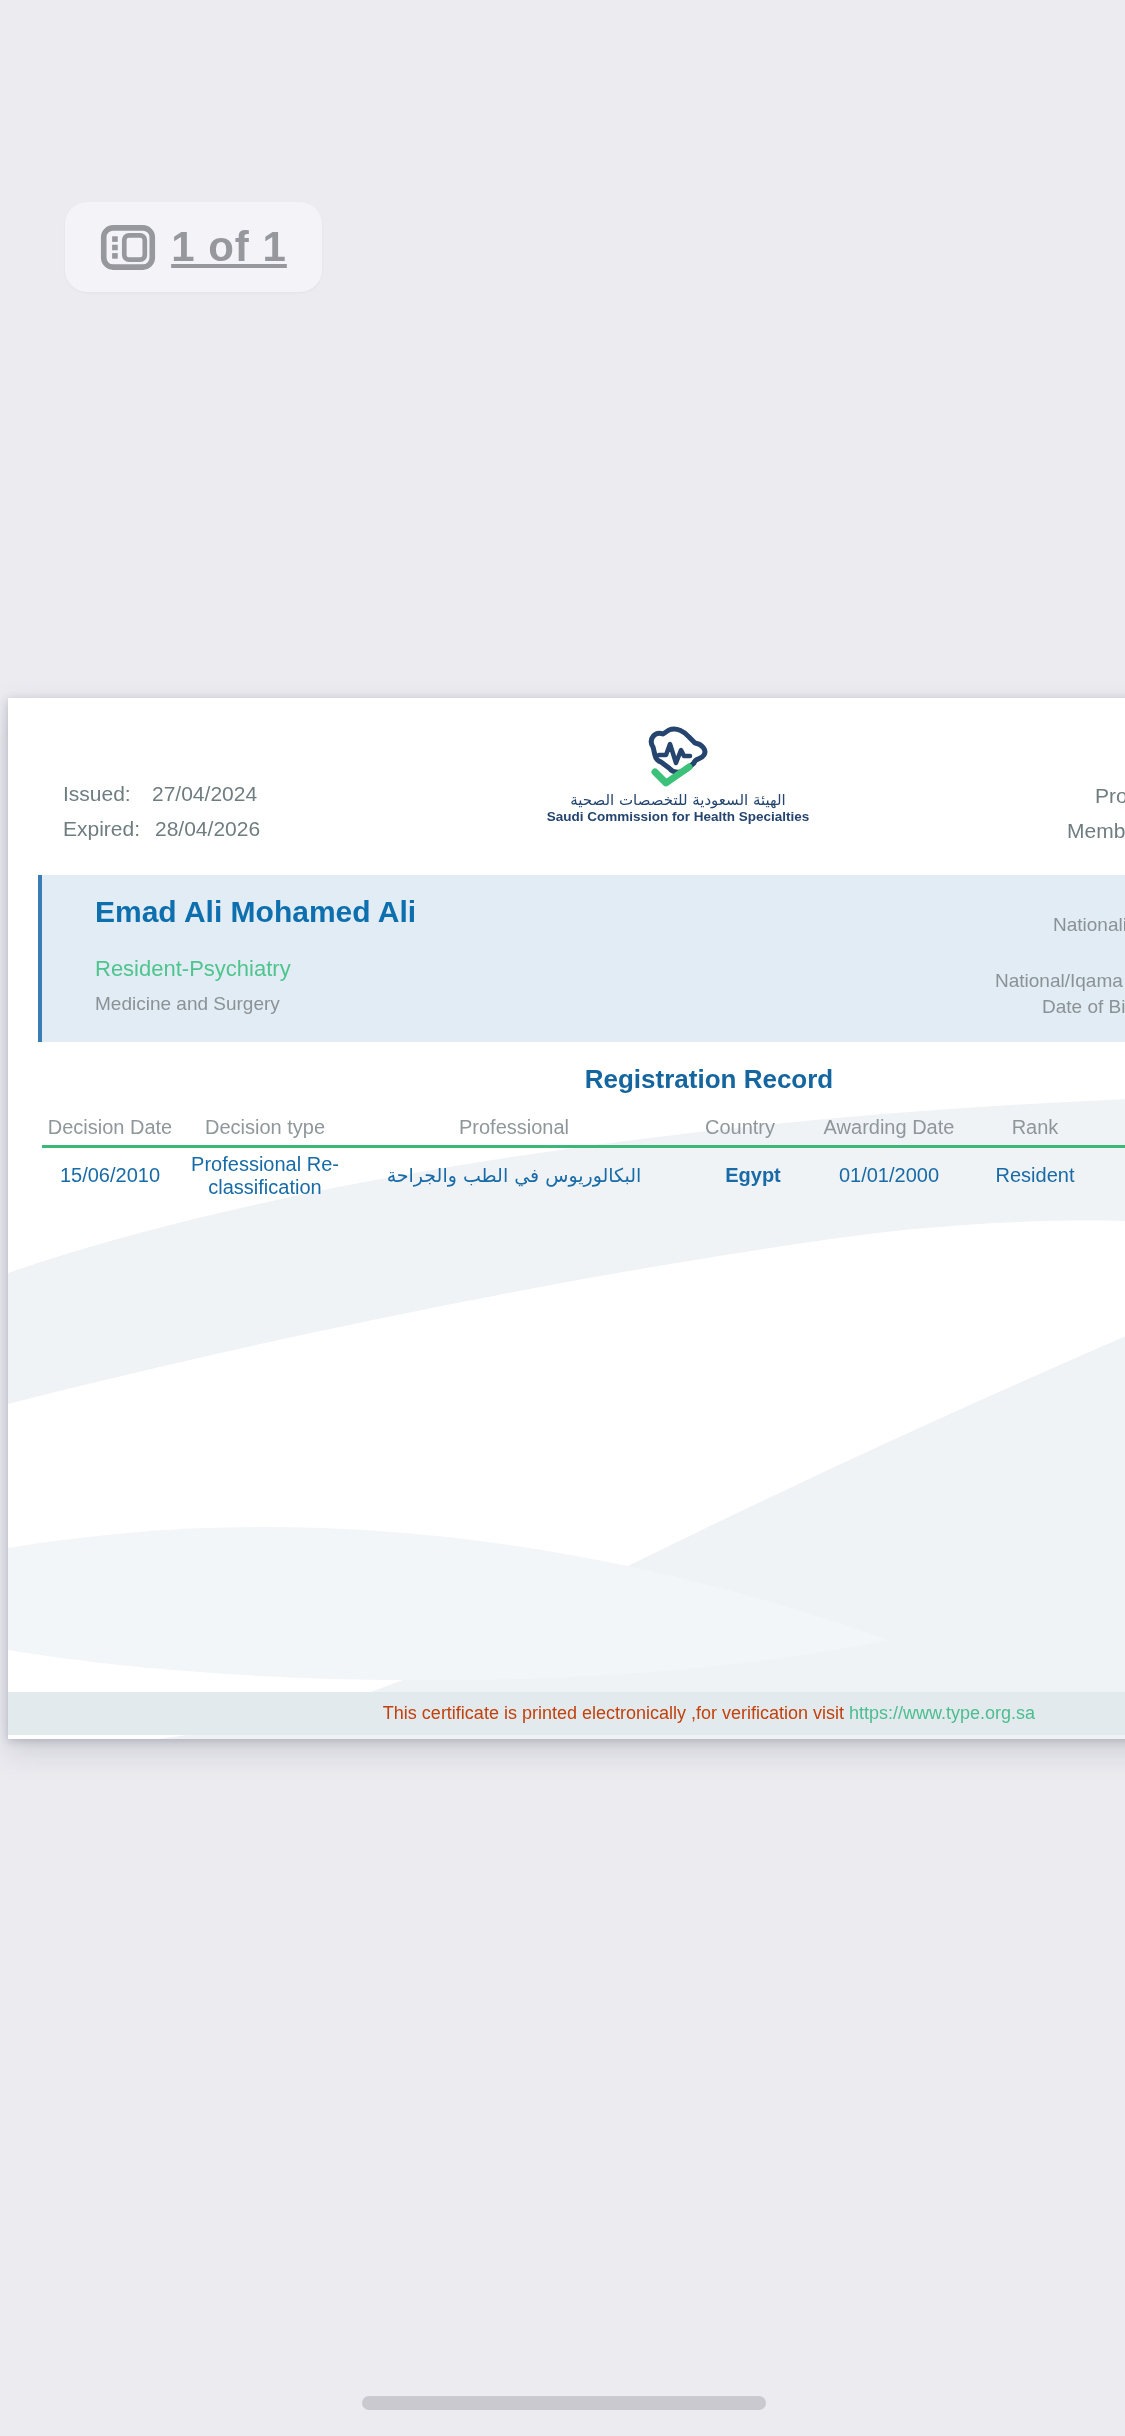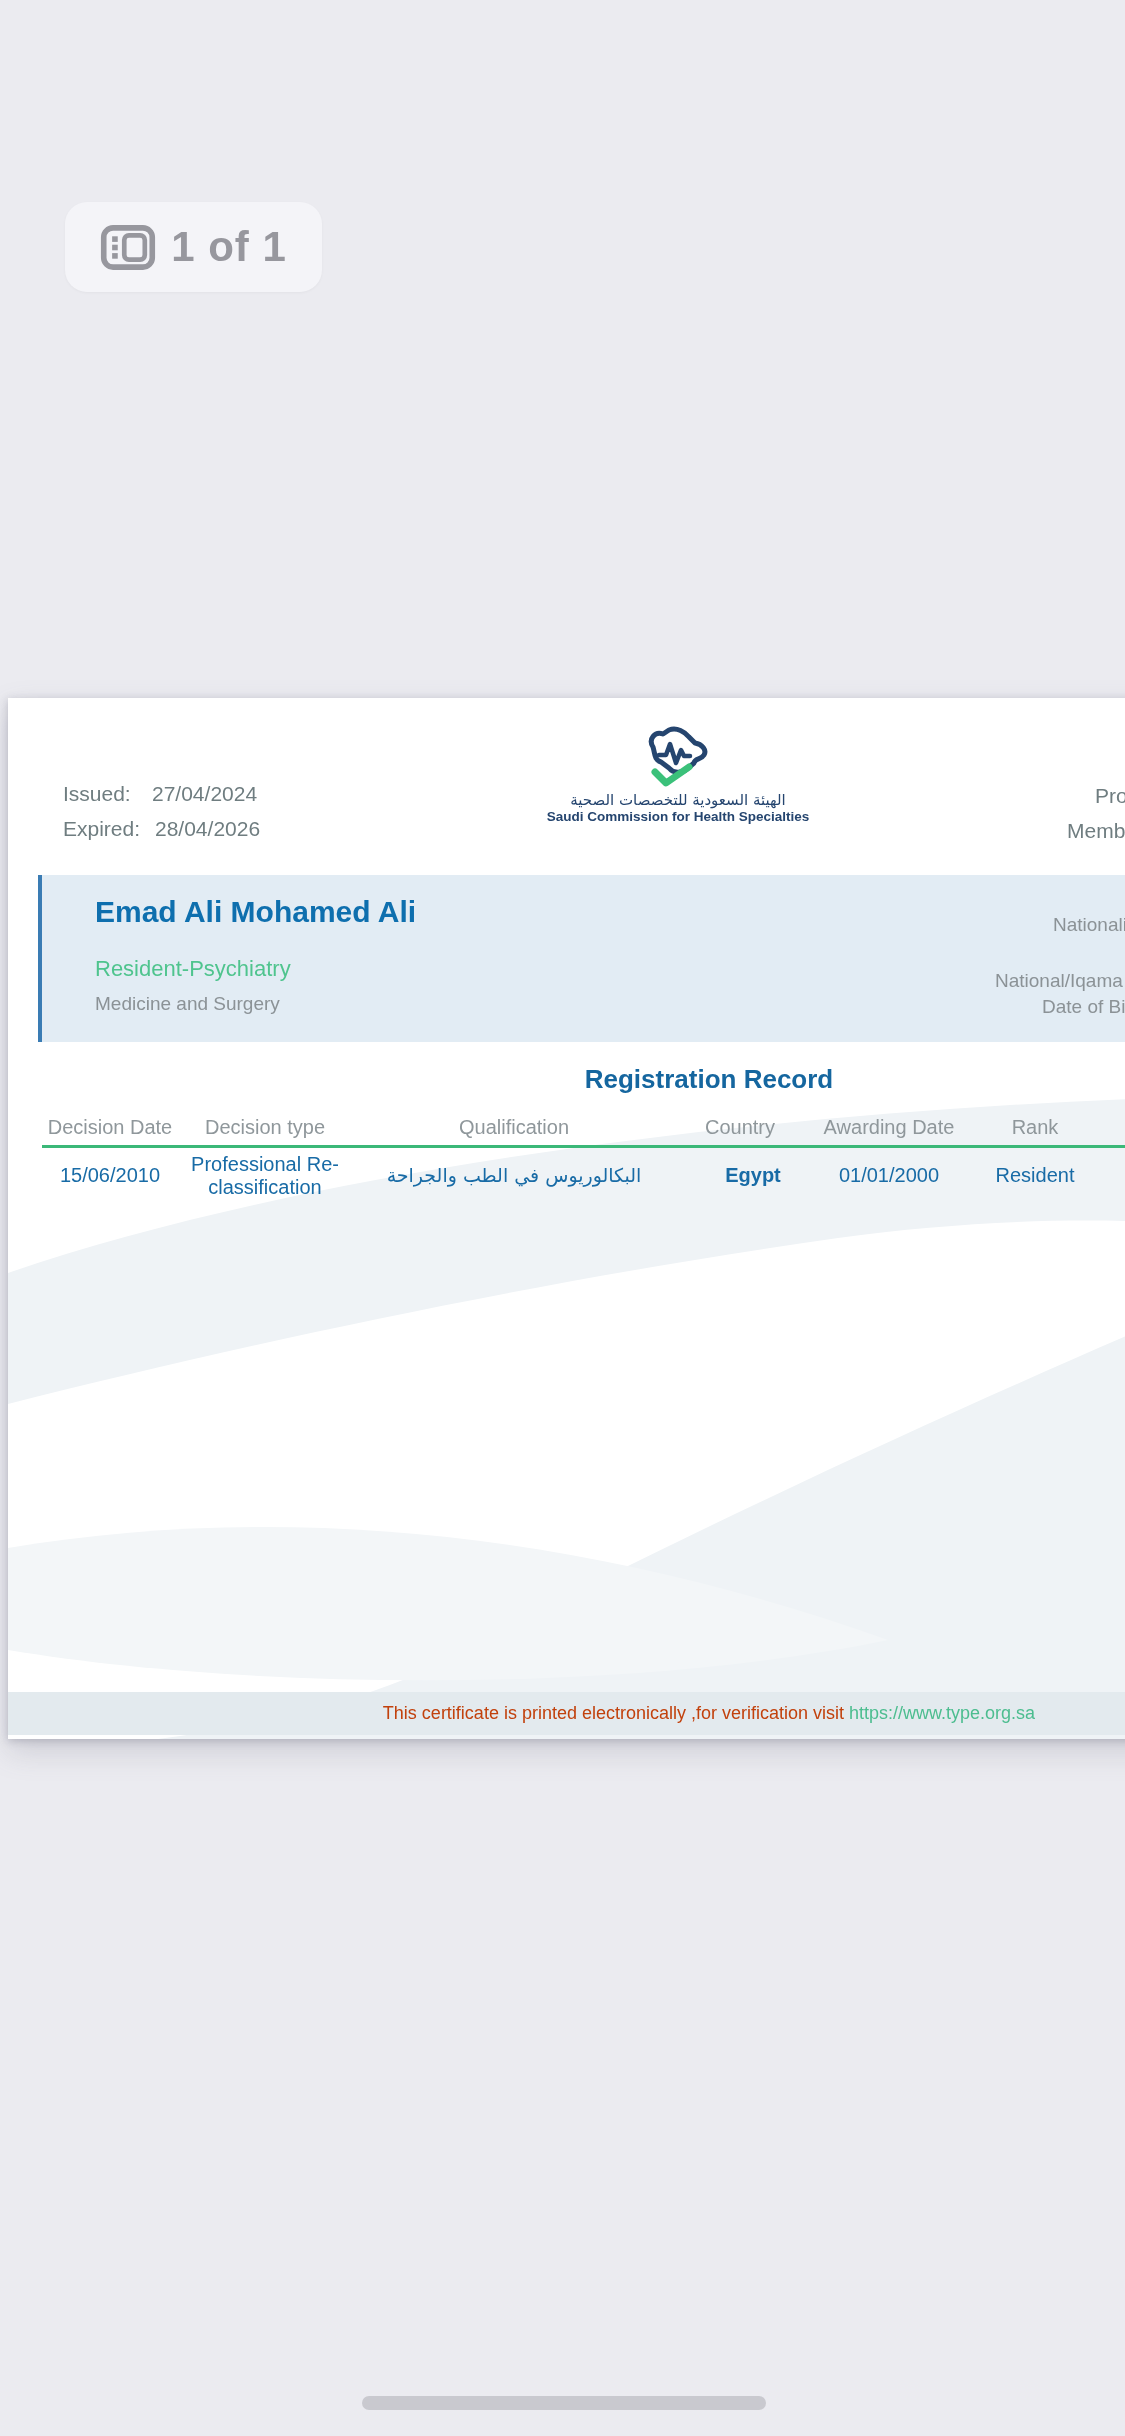--- a/index.html
+++ b/index.html
@@ -7,21 +7,21 @@
     position:relative;width:1125px;height:2436px;overflow:hidden;
     background:#ebebf0;font-family:"Liberation Sans",sans-serif;
     -webkit-font-smoothing:antialiased;
   }
   
   .page-badge{
     position:absolute;left:65px;top:202px;width:257px;height:90px;
     background:#f4f4f8;border-radius:22px;display:flex;align-items:center;
     justify-content:center;gap:15px;box-shadow:0 1px 3px rgba(0,0,0,0.04);
   }
-  .page-badge .txt{font-size:42px;font-weight:bold;color:#97979e;letter-spacing:1px;}
+  .page-badge .txt{font-size:42px;font-weight:bold;color:#97979e;letter-spacing:1px;text-decoration:underline;}
   
   .paper{
     position:absolute;left:8px;top:698px;width:1402px;height:1041px;
     background:#ffffff;
     box-shadow:0 2px 8px rgba(100,100,120,0.30),0 12px 28px rgba(100,100,120,0.22);
   }
   .paper .layer{position:absolute;inset:0;z-index:1;}
   .wm{position:absolute;inset:0;z-index:0;}
   .slate{color:#6f7d80;margin-top:24px;}
   .issued-lbl{position:absolute;left:55px;top:60px;font-size:21px;}
@@ -129,21 +129,21 @@
         <span class="holder-spec">Medicine and Surgery</span>
         <span class="bfrag f0">Nationali</span>
         <span class="bfrag f1">National/Iqama</span>
         <span class="bfrag f2">Date of Bir</span>
       </div>
 
       <div class="reg-title">Registration Record</div>
 
       <span class="th" style="left:102px;">Decision Date</span>
       <span class="th" style="left:257px;">Decision type</span>
-      <span class="th" style="left:506px;">Qualification</span>
+      <span class="th" style="left:506px;">Professional</span>
       <span class="th" style="left:732px;">Country</span>
       <span class="th" style="left:881px;">Awarding Date</span>
       <span class="th" style="left:1027px;">Rank</span>
 
       <div class="green-rule"></div>
 
       <div>
         <span class="td" style="left:102px;">15/06/2010</span>
         <span class="td wrap" style="left:257px;">Professional Re-classification</span>
         <span class="td ar" style="left:506px;">البكالوريوس في الطب والجراحة</span>

